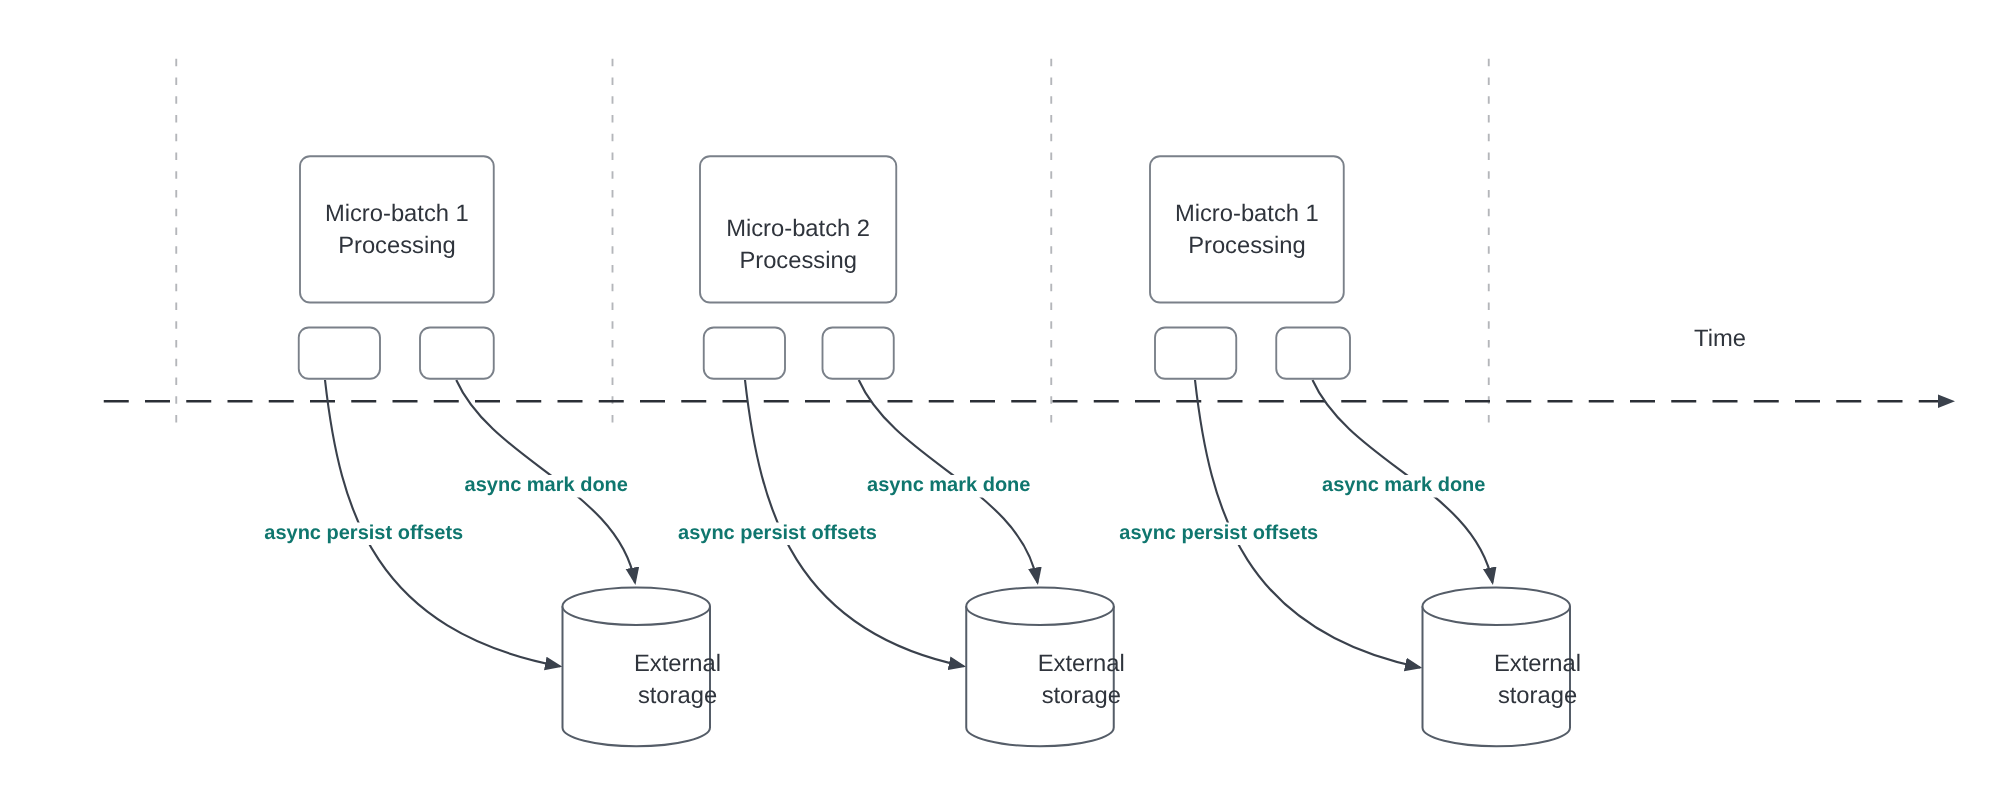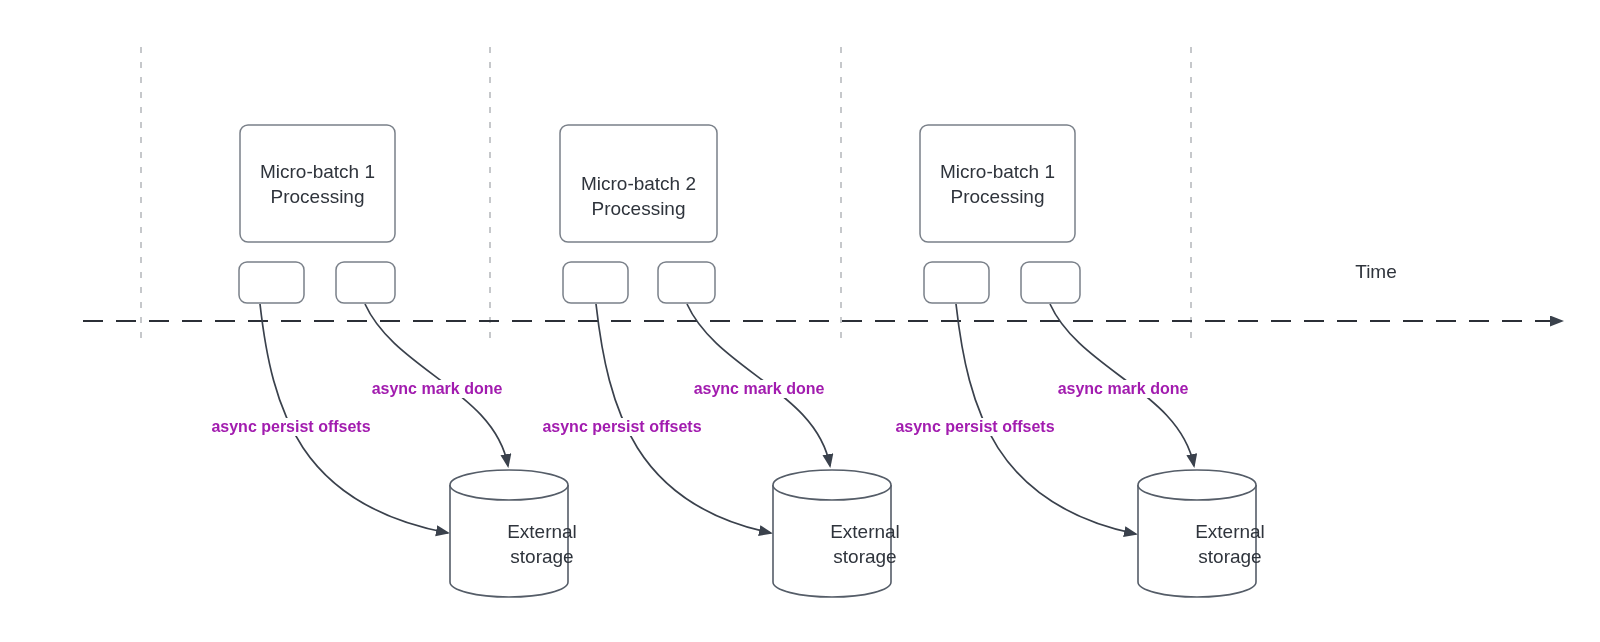--- a/index.html
+++ b/index.html
@@ -16,21 +16,21 @@
     position:absolute;
     display:flex;flex-direction:column;justify-content:center;align-items:center;
     font-size:19px;line-height:25px;color:#2f343c;text-align:center;
   }
   .storage-label{
     position:absolute;width:118px;top:519px;
     font-size:19px;line-height:25px;color:#2f343c;text-align:center;margin-left:33px;
   }
   .edge-label{
     position:absolute;transform:translate(-50%,-50%);
-    font-size:16px;font-weight:700;color:#a21caf;
+    font-size:16px;font-weight:700;color:#0f766e;
     background:#ffffff;padding:0 3px;white-space:nowrap;
   }
   .time-label{
     position:absolute;transform:translate(-50%,-50%);
     font-size:19px;color:#2f343c;white-space:nowrap;
   }
 </style>
 </head>
 <body>
 

